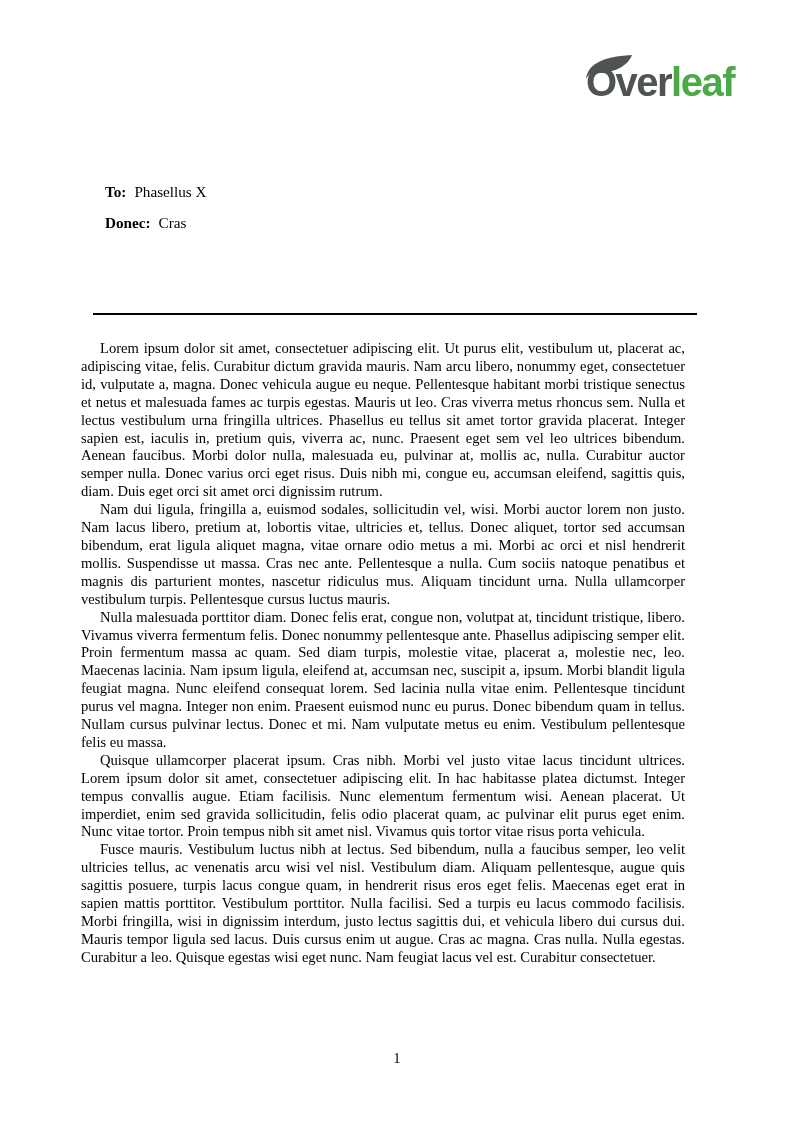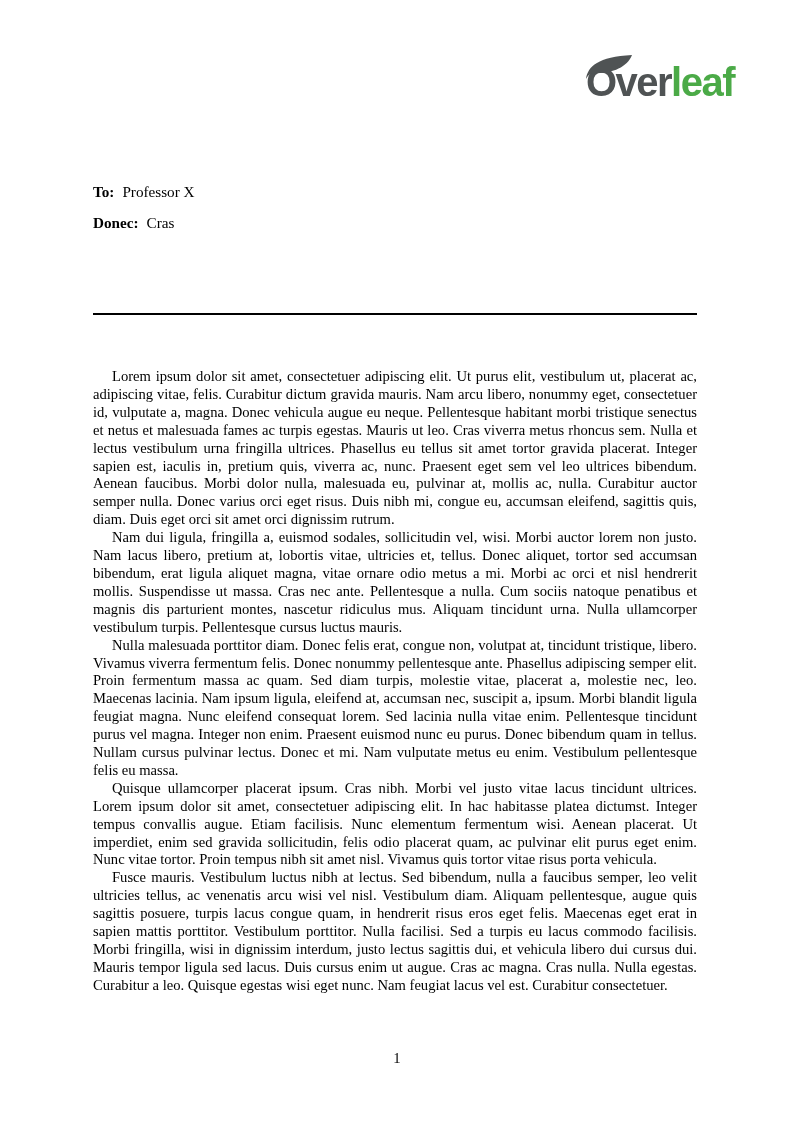--- a/index.html
+++ b/index.html
@@ -48,43 +48,43 @@
     width: 604px;
     font-size: 15.2px;
   }
   .memo-row {
     height: 31px;
     line-height: 19px;
   }
   .memo-label {
     font-weight: 700;
     margin-right: 8px;
+    margin-left: 12px;
   }
 
   
   .rule {
     position: absolute;
     left: 93px;
     top: 313px;
     width: 604px;
     height: 2px;
     background: #000000;
   }
 
   
   .bodytext {
     position: absolute;
-    left: 93px;
+    left: 81px;
     top: 340px;
     width: 604px;
     text-align: justify;
     font-size: 14.6px;
     line-height: 17.9px;
     hyphens: auto;
-    margin-top: 28px;
     -webkit-hyphens: auto;
   }
   .bodytext p {
     margin: 0;
     padding: 0;
     text-indent: 19px;
   }
 
   
   .page-number {
@@ -102,21 +102,21 @@
 <div class="page">
 
   <div class="logo">
     <svg class="leaf-svg" viewBox="0 0 52 26" aria-hidden="true">
       <path d="M4 26 C 6 13 16 4 50 2 C 45 15 28 21 12 20 C 8.5 19.8 6 22 4 26 Z" fill="#4f5354" style="fill: rgb(79, 83, 84);"></path>
     </svg><span class="logo-over" style="color: rgb(79, 83, 84);">Over</span><span class="logo-leaf" style="color: rgb(75, 170, 71);">leaf</span>
   </div>
 
   <div class="memo">
     <div class="memo-row">
-      <span class="memo-label">To:</span><span class="memo-value">Professor X</span>
+      <span class="memo-label">To:</span><span class="memo-value">Phasellus X</span>
     </div>
     <div class="memo-row">
       <span class="memo-label">Donec:</span><span class="memo-value">Cras</span>
     </div>
   </div>
 
   <div class="rule" style="background-color: rgb(0, 0, 0);"></div>
 
   <div class="bodytext">
     <p>Lorem ipsum dolor sit amet, consectetuer adipiscing elit. Ut purus elit, vestibulum ut, placerat ac, adipiscing vitae, felis. Curabitur dictum gravida mauris. Nam arcu libero, nonummy eget, consectetuer id, vulputate a, magna. Donec vehicula augue eu neque. Pellentesque habitant morbi tristique senectus et netus et malesuada fames ac turpis egestas. Mauris ut leo. Cras viverra metus rhoncus sem. Nulla et lectus vestibulum urna fringilla ultrices. Phasellus eu tellus sit amet tortor gravida placerat. Integer sapien est, iaculis in, pretium quis, viverra ac, nunc. Praesent eget sem vel leo ultrices bibendum. Aenean faucibus. Morbi dolor nulla, malesuada eu, pulvinar at, mollis ac, nulla. Curabitur auctor semper nulla. Donec varius orci eget risus. Duis nibh mi, congue eu, accumsan eleifend, sagittis quis, diam. Duis eget orci sit amet orci dignissim rutrum.</p>

